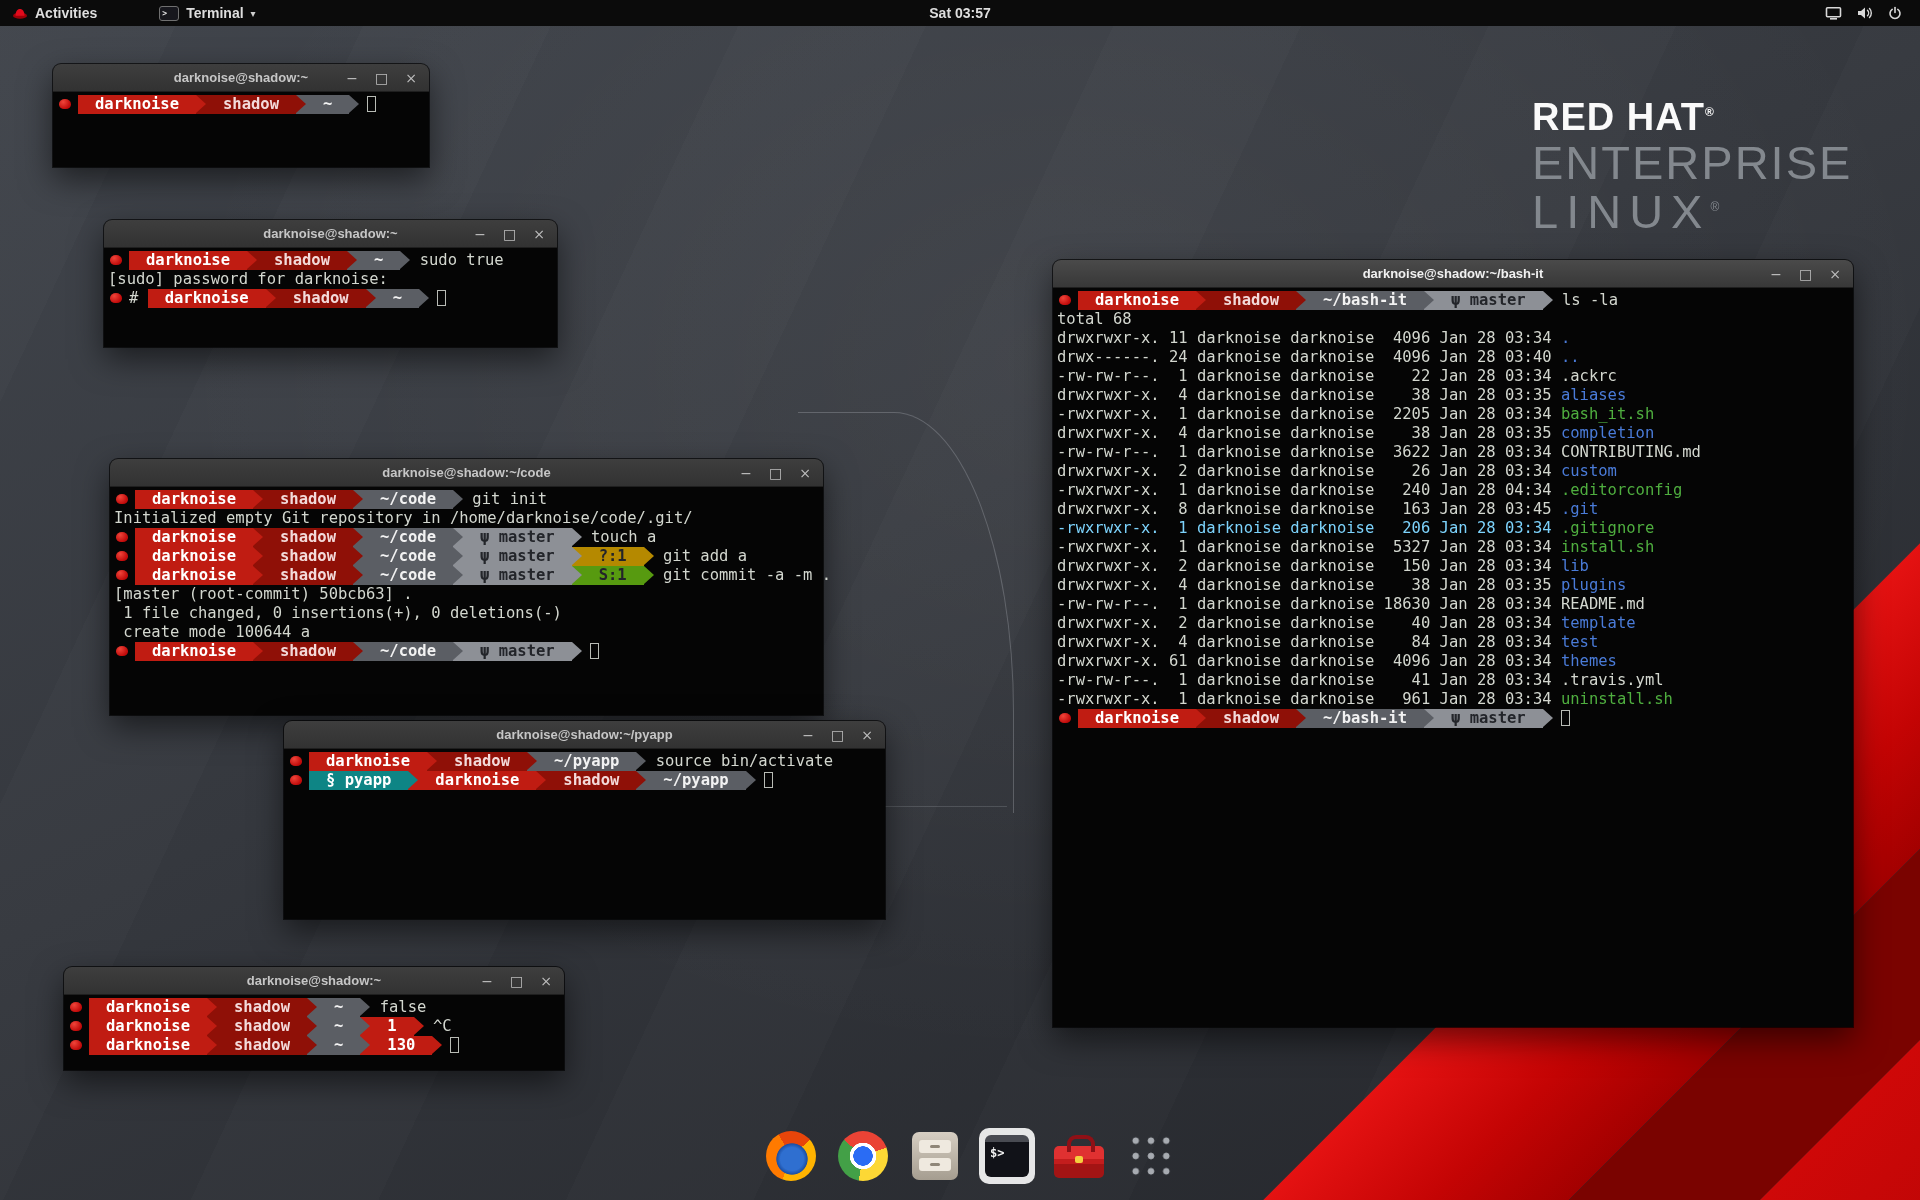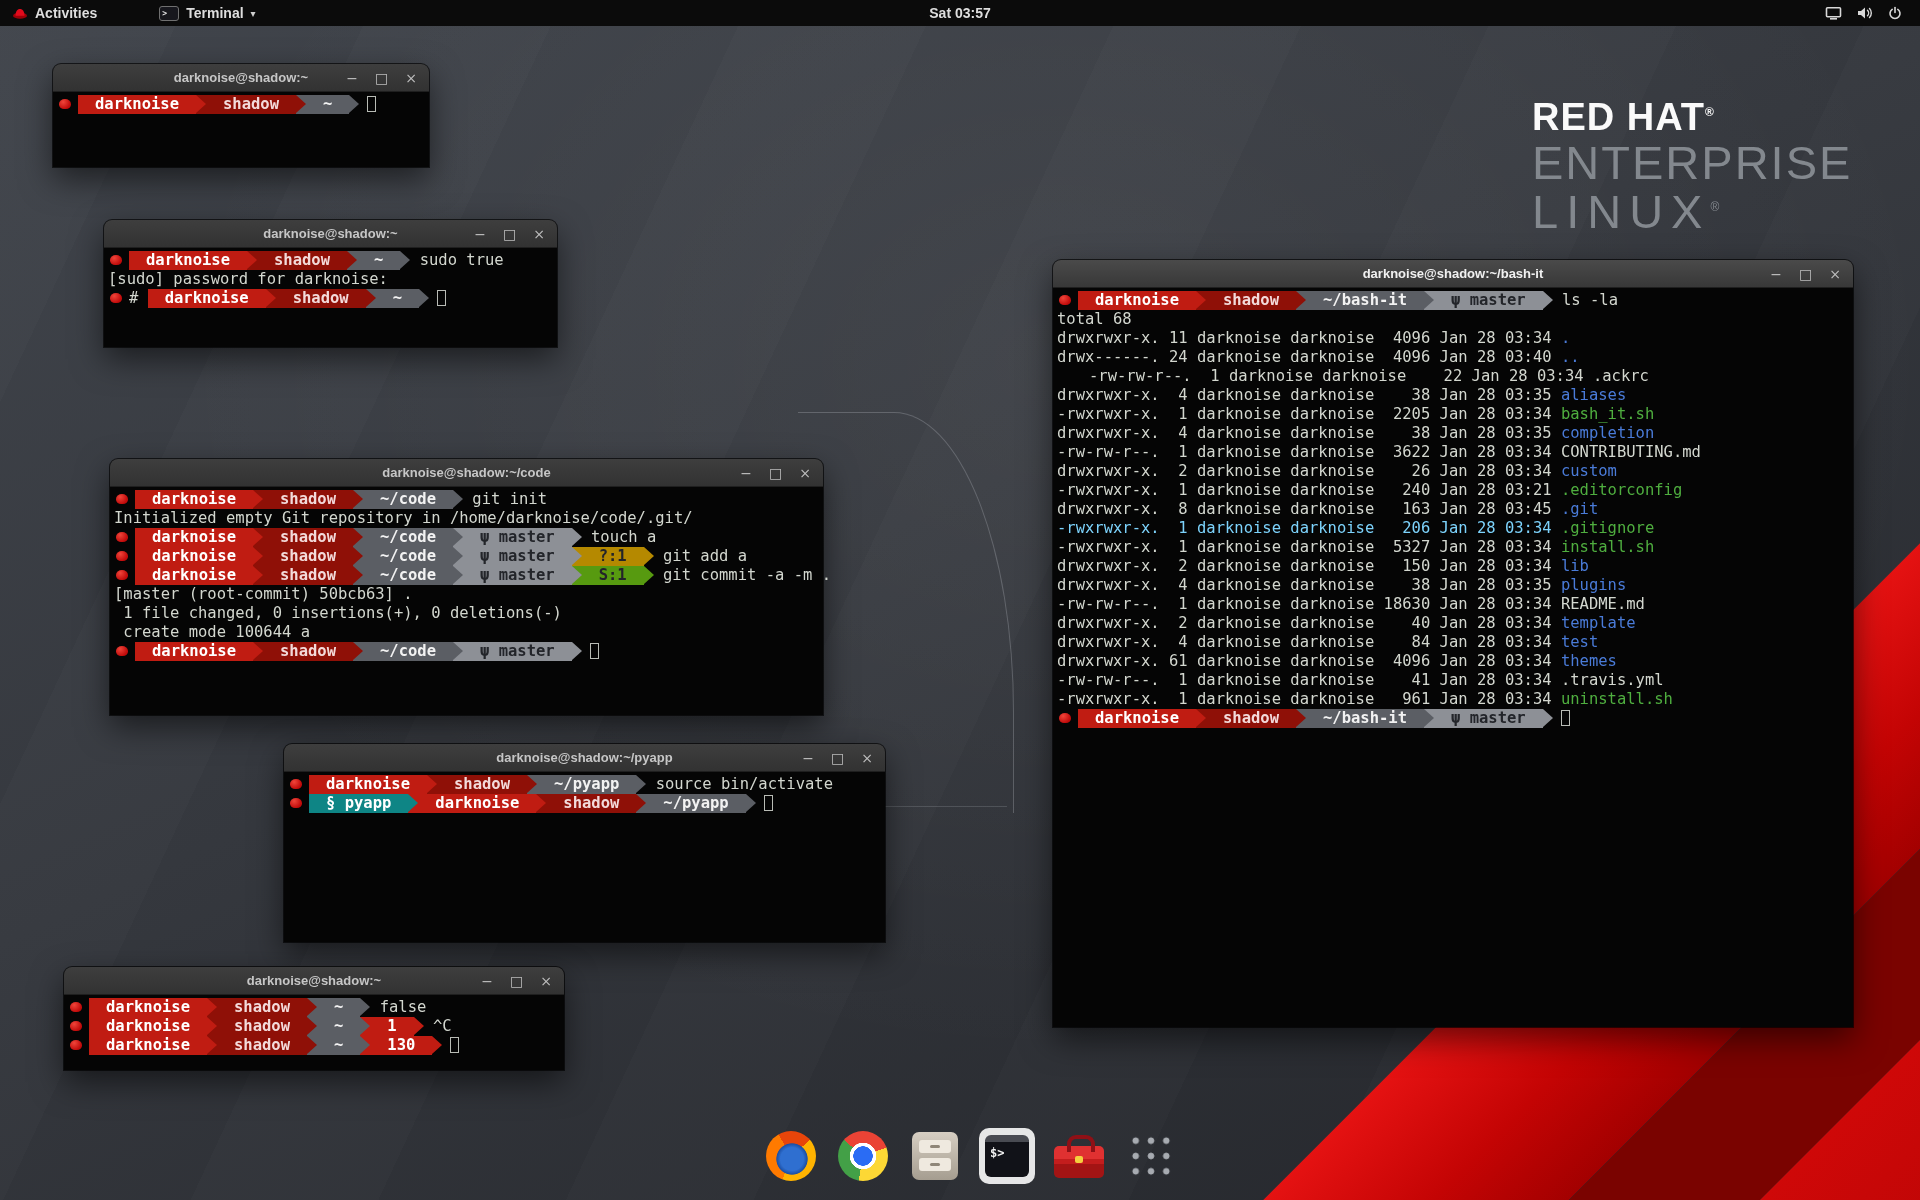--- a/index.html
+++ b/index.html
@@ -162,21 +162,21 @@
       <div class="term-line"><span class="sp-icon"></span><span class="seg sp-user" style="background: rgb(192, 28, 18); color: rgb(255, 255, 255);">darknoise</span><span class="seg-arrow" style="background: rgb(143, 16, 7);"><span class="seg-tri" style="border-left-color: rgb(192, 28, 18);"></span></span><span class="seg sp-host" style="background: rgb(143, 16, 7); color: rgb(243, 218, 218);">shadow</span><span class="seg-arrow" style="background: rgb(91, 94, 100);"><span class="seg-tri" style="border-left-color: rgb(143, 16, 7);"></span></span><span class="seg sp-path" style="background: rgb(91, 94, 100); color: rgb(242, 242, 242);">~/code</span><span class="seg-arrow" style="background: rgb(141, 144, 150);"><span class="seg-tri" style="border-left-color: rgb(91, 94, 100);"></span></span><span class="seg sp-git" style="background: rgb(141, 144, 150); color: rgb(35, 37, 42);">master</span><span class="seg-arrow"><span class="seg-tri" style="border-left-color: rgb(141, 144, 150);"></span></span><span class="sp-cmd" style="color: rgb(211, 215, 207);"> touch a</span></div>
       <div class="term-line"><span class="sp-icon"></span><span class="seg sp-user" style="background: rgb(192, 28, 18); color: rgb(255, 255, 255);">darknoise</span><span class="seg-arrow" style="background: rgb(143, 16, 7);"><span class="seg-tri" style="border-left-color: rgb(192, 28, 18);"></span></span><span class="seg sp-host" style="background: rgb(143, 16, 7); color: rgb(243, 218, 218);">shadow</span><span class="seg-arrow" style="background: rgb(91, 94, 100);"><span class="seg-tri" style="border-left-color: rgb(143, 16, 7);"></span></span><span class="seg sp-path" style="background: rgb(91, 94, 100); color: rgb(242, 242, 242);">~/code</span><span class="seg-arrow" style="background: rgb(141, 144, 150);"><span class="seg-tri" style="border-left-color: rgb(91, 94, 100);"></span></span><span class="seg sp-git" style="background: rgb(141, 144, 150); color: rgb(35, 37, 42);">master</span><span class="seg-arrow" style="background: rgb(181, 137, 0);"><span class="seg-tri" style="border-left-color: rgb(141, 144, 150);"></span></span><span class="seg sp-warn" style="background: rgb(181, 137, 0); color: rgb(35, 37, 42);">?:1</span><span class="seg-arrow"><span class="seg-tri" style="border-left-color: rgb(181, 137, 0);"></span></span><span class="sp-cmd" style="color: rgb(211, 215, 207);"> git add a</span></div>
       <div class="term-line"><span class="sp-icon"></span><span class="seg sp-user" style="background: rgb(192, 28, 18); color: rgb(255, 255, 255);">darknoise</span><span class="seg-arrow" style="background: rgb(143, 16, 7);"><span class="seg-tri" style="border-left-color: rgb(192, 28, 18);"></span></span><span class="seg sp-host" style="background: rgb(143, 16, 7); color: rgb(243, 218, 218);">shadow</span><span class="seg-arrow" style="background: rgb(91, 94, 100);"><span class="seg-tri" style="border-left-color: rgb(143, 16, 7);"></span></span><span class="seg sp-path" style="background: rgb(91, 94, 100); color: rgb(242, 242, 242);">~/code</span><span class="seg-arrow" style="background: rgb(141, 144, 150);"><span class="seg-tri" style="border-left-color: rgb(91, 94, 100);"></span></span><span class="seg sp-git" style="background: rgb(141, 144, 150); color: rgb(35, 37, 42);">master</span><span class="seg-arrow" style="background: rgb(87, 154, 16);"><span class="seg-tri" style="border-left-color: rgb(141, 144, 150);"></span></span><span class="seg sp-stage" style="background: rgb(87, 154, 16); color: rgb(35, 37, 42);">S:1</span><span class="seg-arrow"><span class="seg-tri" style="border-left-color: rgb(87, 154, 16);"></span></span><span class="sp-cmd" style="color: rgb(211, 215, 207);"> git commit -a -m .</span></div>
       <div class="term-line"><span class="sp-plain" style="color: rgb(211, 215, 207);">[master (root-commit) 50bcb63] .</span></div>
       <div class="term-line"><span class="sp-plain" style="color: rgb(211, 215, 207);"> 1 file changed, 0 insertions(+), 0 deletions(-)</span></div>
       <div class="term-line"><span class="sp-plain" style="color: rgb(211, 215, 207);"> create mode 100644 a</span></div>
       <div class="term-line"><span class="sp-icon"></span><span class="seg sp-user" style="background: rgb(192, 28, 18); color: rgb(255, 255, 255);">darknoise</span><span class="seg-arrow" style="background: rgb(143, 16, 7);"><span class="seg-tri" style="border-left-color: rgb(192, 28, 18);"></span></span><span class="seg sp-host" style="background: rgb(143, 16, 7); color: rgb(243, 218, 218);">shadow</span><span class="seg-arrow" style="background: rgb(91, 94, 100);"><span class="seg-tri" style="border-left-color: rgb(143, 16, 7);"></span></span><span class="seg sp-path" style="background: rgb(91, 94, 100); color: rgb(242, 242, 242);">~/code</span><span class="seg-arrow" style="background: rgb(141, 144, 150);"><span class="seg-tri" style="border-left-color: rgb(91, 94, 100);"></span></span><span class="seg sp-git" style="background: rgb(141, 144, 150); color: rgb(35, 37, 42);">master</span><span class="seg-arrow"><span class="seg-tri" style="border-left-color: rgb(141, 144, 150);"></span></span><span class="sp-cursor"></span></div>
     </div>
 </section>
 
-<section class="term-window" style="left:284px;top:744px;width:601px;height:198px">
+<section class="term-window" style="left:284px;top:721px;width:601px;height:198px">
   <header class="titlebar">
     <span class="title">darknoise@shadow:~/pyapp</span>
     <span class="win-btns">
       <span class="wbtn">−</span>
       <span class="wbtn">□</span>
       <span class="wbtn">×</span>
     </span>
   </header>
   <div class="term-body">
       <div class="term-line"><span class="sp-icon"></span><span class="seg sp-user" style="background: rgb(192, 28, 18); color: rgb(255, 255, 255);">darknoise</span><span class="seg-arrow" style="background: rgb(143, 16, 7);"><span class="seg-tri" style="border-left-color: rgb(192, 28, 18);"></span></span><span class="seg sp-host" style="background: rgb(143, 16, 7); color: rgb(243, 218, 218);">shadow</span><span class="seg-arrow" style="background: rgb(91, 94, 100);"><span class="seg-tri" style="border-left-color: rgb(143, 16, 7);"></span></span><span class="seg sp-path" style="background: rgb(91, 94, 100); color: rgb(242, 242, 242);">~/pyapp</span><span class="seg-arrow"><span class="seg-tri" style="border-left-color: rgb(91, 94, 100);"></span></span><span class="sp-cmd" style="color: rgb(211, 215, 207);"> source bin/activate</span></div>
@@ -207,27 +207,27 @@
       <span class="wbtn">−</span>
       <span class="wbtn">□</span>
       <span class="wbtn">×</span>
     </span>
   </header>
   <div class="term-body">
       <div class="term-line"><span class="sp-icon"></span><span class="seg sp-user" style="background: rgb(192, 28, 18); color: rgb(255, 255, 255);">darknoise</span><span class="seg-arrow" style="background: rgb(143, 16, 7);"><span class="seg-tri" style="border-left-color: rgb(192, 28, 18);"></span></span><span class="seg sp-host" style="background: rgb(143, 16, 7); color: rgb(243, 218, 218);">shadow</span><span class="seg-arrow" style="background: rgb(91, 94, 100);"><span class="seg-tri" style="border-left-color: rgb(143, 16, 7);"></span></span><span class="seg sp-path" style="background: rgb(91, 94, 100); color: rgb(242, 242, 242);">~/bash-it</span><span class="seg-arrow" style="background: rgb(141, 144, 150);"><span class="seg-tri" style="border-left-color: rgb(91, 94, 100);"></span></span><span class="seg sp-git" style="background: rgb(141, 144, 150); color: rgb(35, 37, 42);">master</span><span class="seg-arrow"><span class="seg-tri" style="border-left-color: rgb(141, 144, 150);"></span></span><span class="sp-cmd" style="color: rgb(211, 215, 207);"> ls -la</span></div>
       <div class="term-line"><span class="sp-plain" style="color: rgb(211, 215, 207);">total 68</span></div>
       <div class="term-line"><span class="sp-plain" style="color: rgb(211, 215, 207);">drwxrwxr-x. 11 darknoise darknoise  4096 Jan 28 03:34 </span><span class="sp-dir" style="color: rgb(74, 123, 216);">.</span></div>
       <div class="term-line"><span class="sp-plain" style="color: rgb(211, 215, 207);">drwx------. 24 darknoise darknoise  4096 Jan 28 03:40 </span><span class="sp-dir" style="color: rgb(74, 123, 216);">..</span></div>
-      <div class="term-line"><span class="sp-plain" style="color: rgb(211, 215, 207); margin-left: 32px;">-rw-rw-r--.  1 darknoise darknoise    22 Jan 28 03:34 .ackrc</span></div>
+      <div class="term-line"><span class="sp-plain" style="color: rgb(211, 215, 207);">-rw-rw-r--.  1 darknoise darknoise    22 Jan 28 03:34 .ackrc</span></div>
       <div class="term-line"><span class="sp-plain" style="color: rgb(211, 215, 207);">drwxrwxr-x.  4 darknoise darknoise    38 Jan 28 03:35 </span><span class="sp-dir" style="color: rgb(74, 123, 216);">aliases</span></div>
       <div class="term-line"><span class="sp-plain" style="color: rgb(211, 215, 207);">-rwxrwxr-x.  1 darknoise darknoise  2205 Jan 28 03:34 </span><span class="sp-exec" style="color: rgb(79, 174, 63);">bash_it.sh</span></div>
       <div class="term-line"><span class="sp-plain" style="color: rgb(211, 215, 207);">drwxrwxr-x.  4 darknoise darknoise    38 Jan 28 03:35 </span><span class="sp-dir" style="color: rgb(74, 123, 216);">completion</span></div>
       <div class="term-line"><span class="sp-plain" style="color: rgb(211, 215, 207);">-rw-rw-r--.  1 darknoise darknoise  3622 Jan 28 03:34 CONTRIBUTING.md</span></div>
       <div class="term-line"><span class="sp-plain" style="color: rgb(211, 215, 207);">drwxrwxr-x.  2 darknoise darknoise    26 Jan 28 03:34 </span><span class="sp-dir" style="color: rgb(74, 123, 216);">custom</span></div>
-      <div class="term-line"><span class="sp-plain" style="color: rgb(211, 215, 207);">-rwxrwxr-x.  1 darknoise darknoise   240 Jan 28 03:21 </span><span class="sp-exec" style="color: rgb(79, 174, 63);">.editorconfig</span></div>
+      <div class="term-line"><span class="sp-plain" style="color: rgb(211, 215, 207);">-rwxrwxr-x.  1 darknoise darknoise   240 Jan 28 04:34 </span><span class="sp-exec" style="color: rgb(79, 174, 63);">.editorconfig</span></div>
       <div class="term-line"><span class="sp-plain" style="color: rgb(211, 215, 207);">drwxrwxr-x.  8 darknoise darknoise   163 Jan 28 03:45 </span><span class="sp-dir" style="color: rgb(74, 123, 216);">.git</span></div>
       <div class="term-line"><span class="sp-plain" style="color: #7dd3fc;">-rwxrwxr-x.  1 darknoise darknoise   206 Jan 28 03:34 </span><span class="sp-exec" style="color: rgb(79, 174, 63);">.gitignore</span></div>
       <div class="term-line"><span class="sp-plain" style="color: rgb(211, 215, 207);">-rwxrwxr-x.  1 darknoise darknoise  5327 Jan 28 03:34 </span><span class="sp-exec" style="color: rgb(79, 174, 63);">install.sh</span></div>
       <div class="term-line"><span class="sp-plain" style="color: rgb(211, 215, 207);">drwxrwxr-x.  2 darknoise darknoise   150 Jan 28 03:34 </span><span class="sp-dir" style="color: rgb(74, 123, 216);">lib</span></div>
       <div class="term-line"><span class="sp-plain" style="color: rgb(211, 215, 207);">drwxrwxr-x.  4 darknoise darknoise    38 Jan 28 03:35 </span><span class="sp-dir" style="color: rgb(74, 123, 216);">plugins</span></div>
       <div class="term-line"><span class="sp-plain" style="color: rgb(211, 215, 207);">-rw-rw-r--.  1 darknoise darknoise 18630 Jan 28 03:34 README.md</span></div>
       <div class="term-line"><span class="sp-plain" style="color: rgb(211, 215, 207); text-align: right;">drwxrwxr-x.  2 darknoise darknoise    40 Jan 28 03:34 </span><span class="sp-dir" style="color: rgb(74, 123, 216);">template</span></div>
       <div class="term-line"><span class="sp-plain" style="color: rgb(211, 215, 207);">drwxrwxr-x.  4 darknoise darknoise    84 Jan 28 03:34 </span><span class="sp-dir" style="color: rgb(74, 123, 216);">test</span></div>
       <div class="term-line"><span class="sp-plain" style="color: rgb(211, 215, 207);">drwxrwxr-x. 61 darknoise darknoise  4096 Jan 28 03:34 </span><span class="sp-dir" style="color: rgb(74, 123, 216);">themes</span></div>
       <div class="term-line"><span class="sp-plain" style="color: rgb(211, 215, 207);">-rw-rw-r--.  1 darknoise darknoise    41 Jan 28 03:34 .travis.yml</span></div>

